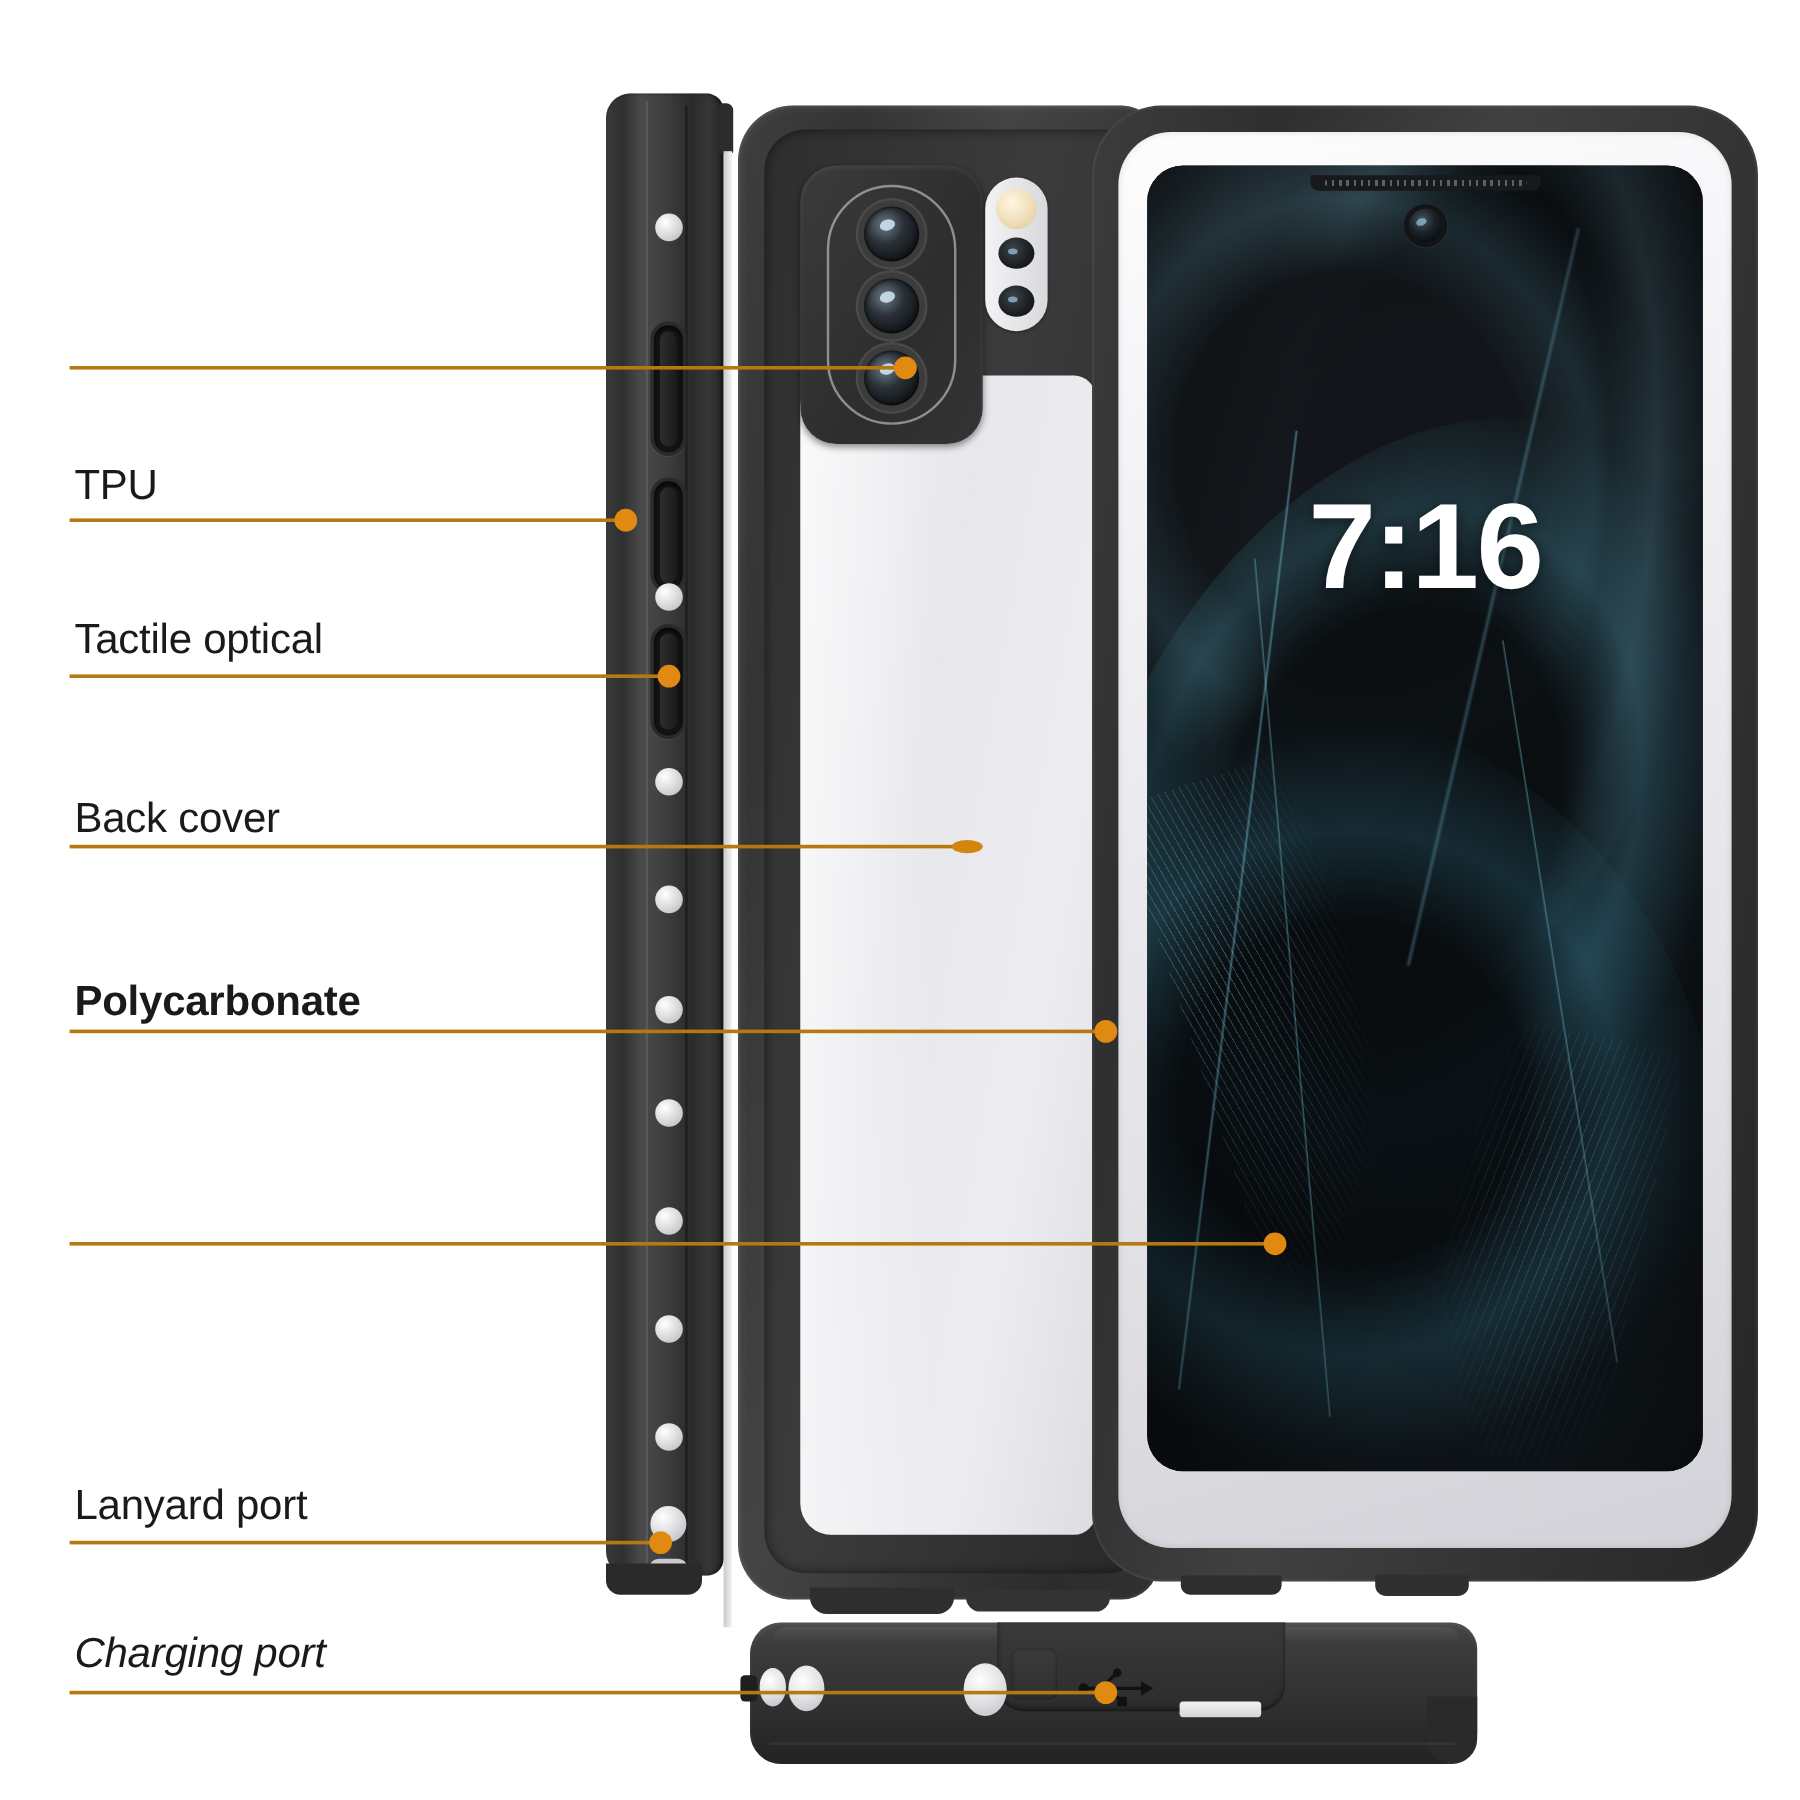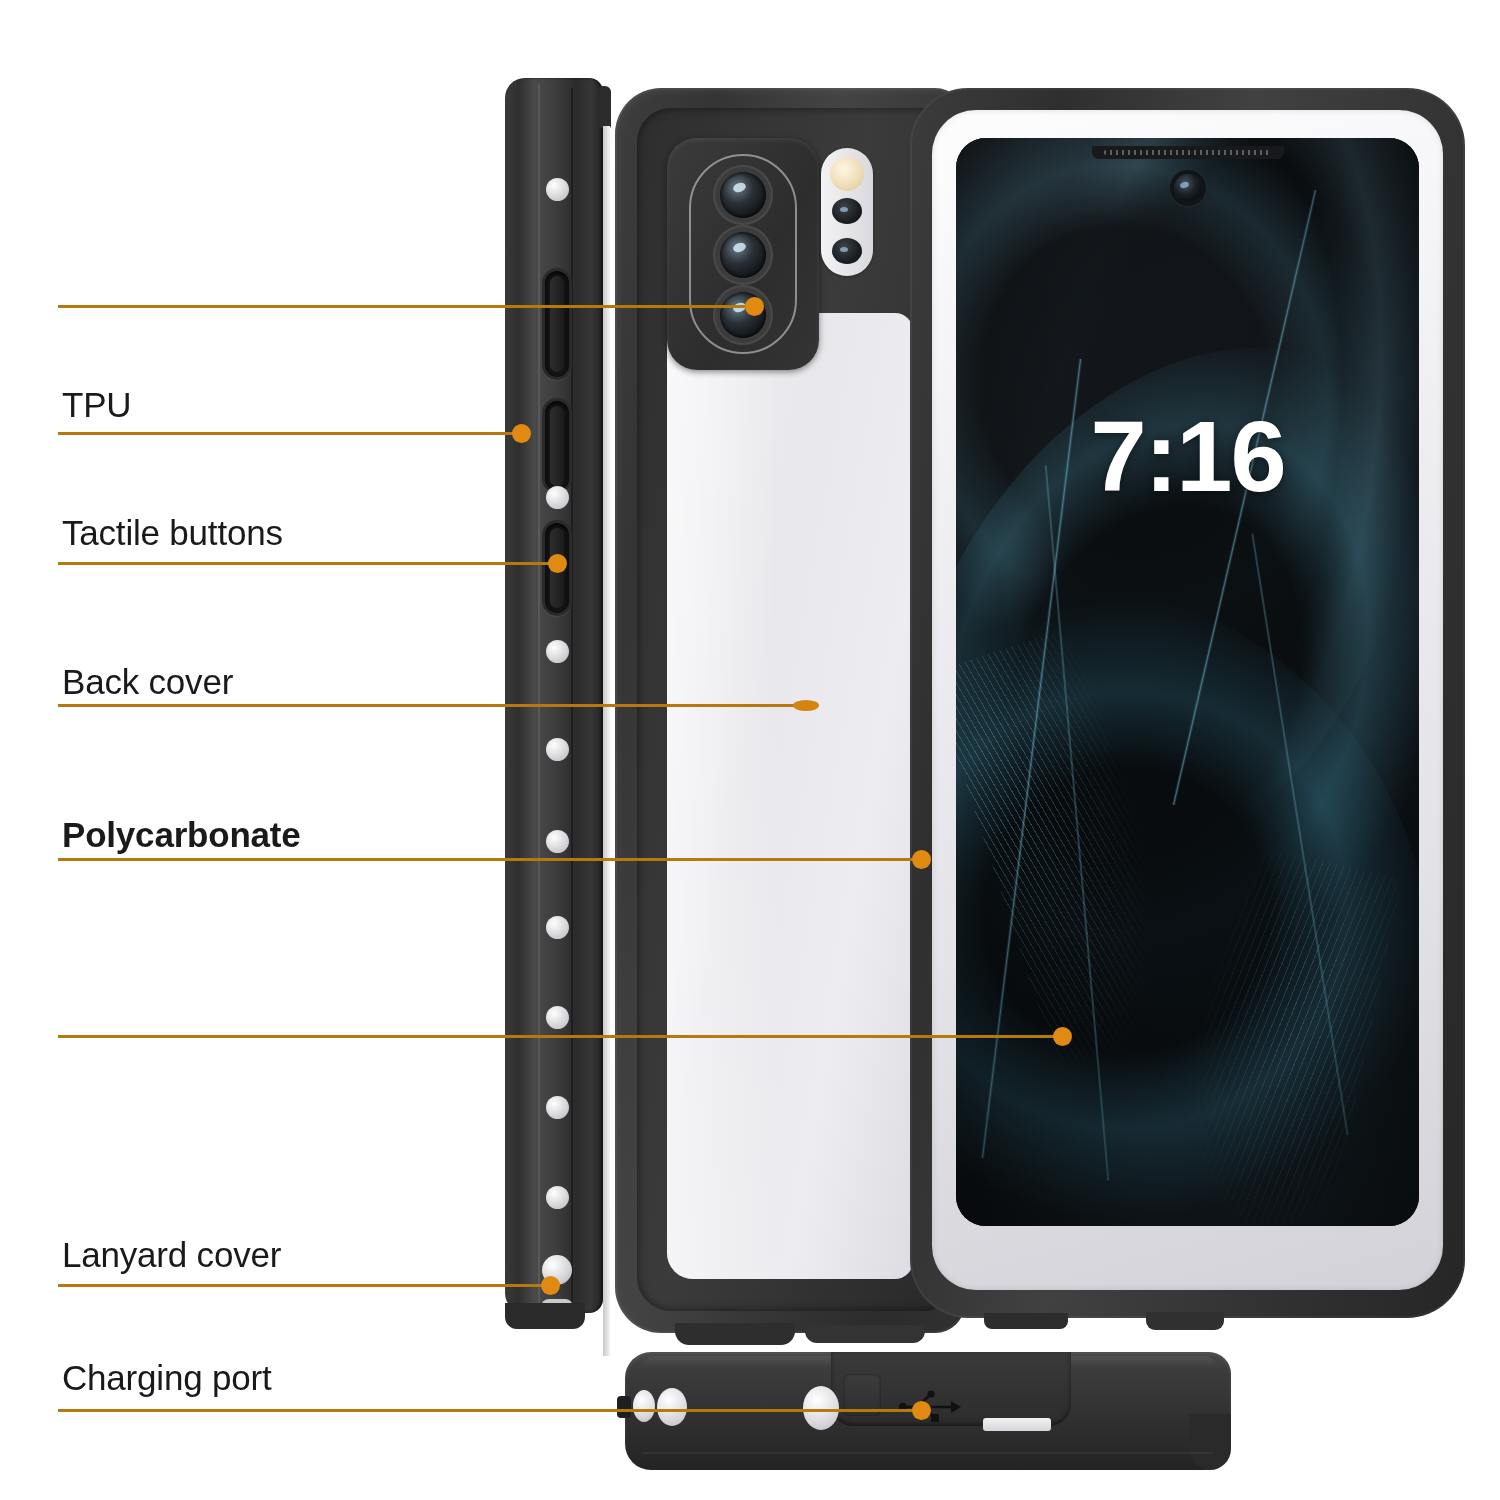--- a/index.html
+++ b/index.html
@@ -493,36 +493,36 @@
     <div class="bot-base-line"></div>
   </div>
 
   <div class="callout-line" style="left:58px; top:305px; width:702px;"></div>
   <div class="callout-dot" style="left:745px; top:297px;"></div>
 
   <div class="callout-label" style="left:62px; top:385px;">TPU</div>
   <div class="callout-line" style="left:58px; top:432px; width:462px;"></div>
   <div class="callout-dot" style="left:512px; top:424px;"></div>
 
-  <div class="callout-label" style="left:62px; top:513px;">Tactile buttons</div>
+  <div class="callout-label" style="left:62px; top:513px;">Tactile optical</div>
   <div class="callout-line" style="left:58px; top:562px; width:495px;"></div>
   <div class="callout-dot" style="left:548px; top:554px;"></div>
 
   <div class="callout-label" style="left:50px; top:662px;margin-left:12px;">Back cover</div>
   <div class="callout-line" style="left:58px; top:704px; width:748px;"></div>
   <div class="callout-dot flat" style="left:793px; top:700px;"></div>
 
   <div class="callout-label" style="left:62px; top:815px;font-weight:bold;">Polycarbonate</div>
   <div class="callout-line" style="left:58px; top:858px; width:864px;"></div>
   <div class="callout-dot" style="left:912px; top:850px;"></div>
 
   <div class="callout-line" style="left:58px; top:1035px; width:1004px;"></div>
   <div class="callout-dot" style="left:1053px; top:1027px;"></div>
 
-  <div class="callout-label" style="left:62px; top:1235px;">Lanyard cover</div>
+  <div class="callout-label" style="left:62px; top:1235px;">Lanyard port</div>
   <div class="callout-line" style="left:58px; top:1284px; width:492px;"></div>
   <div class="callout-dot" style="left:541px; top:1276px;"></div>
 
-  <div class="callout-label" style="left:62px; top:1358px;">Charging port</div>
+  <div class="callout-label" style="left:62px; top:1358px;font-style:italic;">Charging port</div>
   <div class="callout-line" style="left:58px; top:1409px; width:864px;"></div>
   <div class="callout-dot" style="left:912px; top:1401px;"></div>
 
 </div>
 
 </body></html>

